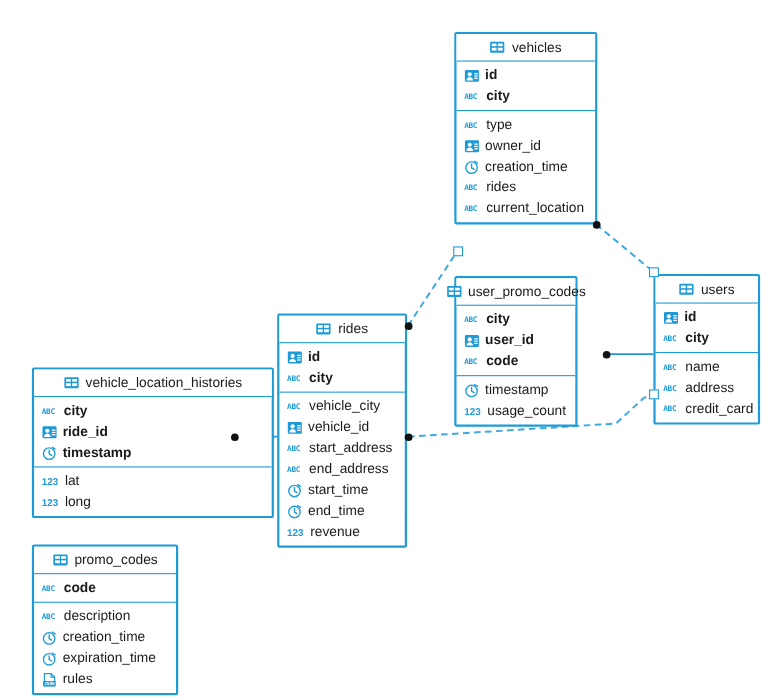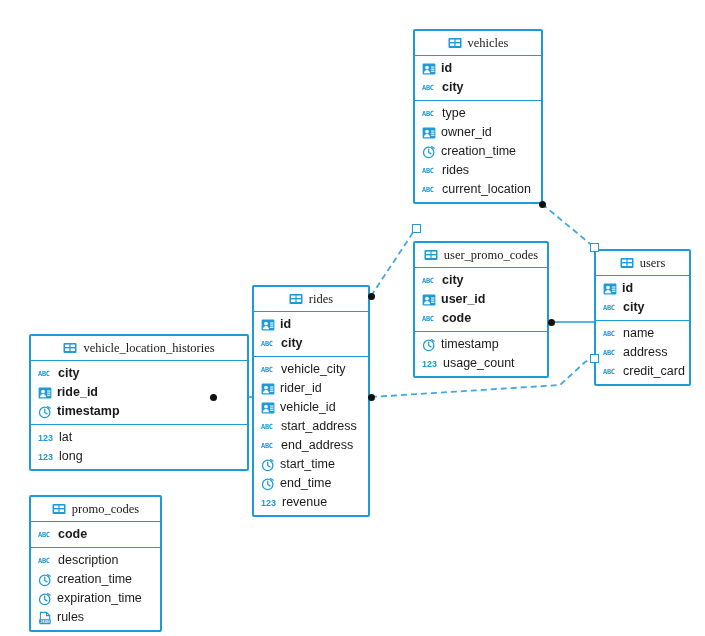--- a/index.html
+++ b/index.html
@@ -38,21 +38,20 @@
   .tbl-header {
     box-sizing: border-box;
     height: 25px;
     display: flex;
     align-items: center;
     justify-content: center;
     gap: 6px;
     border-bottom: 1.5px solid #1e9bd7;
     background: #ffffff;
     padding: 0 8px;
-    font-family: Liberation Serif, serif;
   }
   .tbl-title {
     font-size: 12.5px;
     color: #1a1a1a;
     line-height: 1;
     white-space: nowrap;
   }
   .field-group {
     padding: 3px 0 3px 0;
   }
@@ -196,21 +195,21 @@
         <div class="field-row">
           <span class="icon abc-ico">ABC</span>
           <span class="field-name">rides</span>
         </div>
         <div class="field-row">
           <span class="icon abc-ico">ABC</span>
           <span class="field-name">current_location</span>
         </div>
       </div>
     </div>
-    <div class="table-box" style="left: 413px; top: 241px; width: 136px;">
+    <div class="table-box" style="left: 413px; top: 251px; width: 112px;">
       <div class="tbl-header">
         <span class="icon">
           <svg width="14" height="14" viewBox="0 0 14 14">
             <rect x="0.5" y="2" width="13" height="10" rx="1" fill="#1e9bd7"></rect>
             <rect x="2" y="3.6" width="4.4" height="2.4" fill="#ffffff"></rect>
             <rect x="7.6" y="3.6" width="4.4" height="2.4" fill="#ffffff"></rect>
             <rect x="2" y="7.4" width="4.4" height="2.6" fill="#ffffff"></rect>
             <rect x="7.6" y="7.4" width="4.4" height="2.6" fill="#ffffff"></rect>
           </svg>
         </span>
@@ -344,33 +343,20 @@
           <span class="icon">
             <svg width="14" height="14" viewBox="0 0 14 14">
               <rect x="0.6" y="1.6" width="12.8" height="10.8" rx="1.2" fill="#1e9bd7"></rect>
               <circle cx="5" cy="5.6" r="1.9" fill="#ffffff"></circle>
               <path d="M1.9 11.2c0.3-2.1 1.6-3.1 3.1-3.1s2.8 1 3.1 3.1z" fill="#ffffff"></path>
               <rect x="9.1" y="4.5" width="3.3" height="1.1" fill="#ffffff"></rect>
               <rect x="9.1" y="6.6" width="3.3" height="1.1" fill="#ffffff"></rect>
               <rect x="9.1" y="8.7" width="3.3" height="1.1" fill="#ffffff"></rect>
             </svg>
           </span>
-          <span class="field-name">rider_id</span>
-        </div>
-        <div class="field-row">
-          <span class="icon">
-            <svg width="14" height="14" viewBox="0 0 14 14">
-              <rect x="0.6" y="1.6" width="12.8" height="10.8" rx="1.2" fill="#1e9bd7"></rect>
-              <circle cx="5" cy="5.6" r="1.9" fill="#ffffff"></circle>
-              <path d="M1.9 11.2c0.3-2.1 1.6-3.1 3.1-3.1s2.8 1 3.1 3.1z" fill="#ffffff"></path>
-              <rect x="9.1" y="4.5" width="3.3" height="1.1" fill="#ffffff"></rect>
-              <rect x="9.1" y="6.6" width="3.3" height="1.1" fill="#ffffff"></rect>
-              <rect x="9.1" y="8.7" width="3.3" height="1.1" fill="#ffffff"></rect>
-            </svg>
-          </span>
           <span class="field-name">vehicle_id</span>
         </div>
         <div class="field-row">
           <span class="icon abc-ico">ABC</span>
           <span class="field-name">start_address</span>
         </div>
         <div class="field-row">
           <span class="icon abc-ico">ABC</span>
           <span class="field-name">end_address</span>
         </div>

